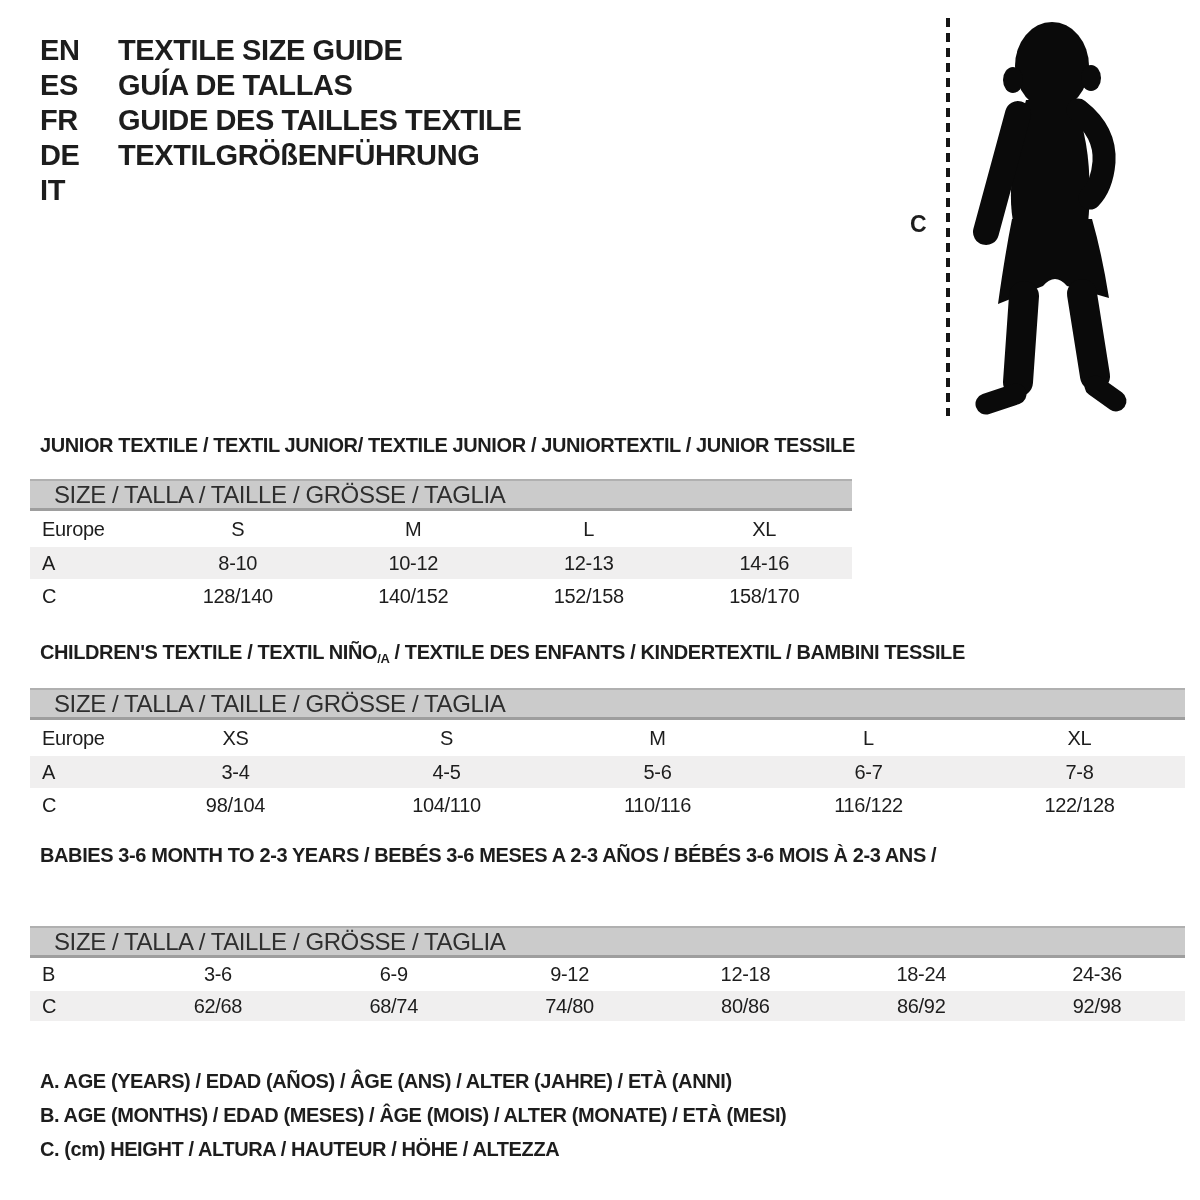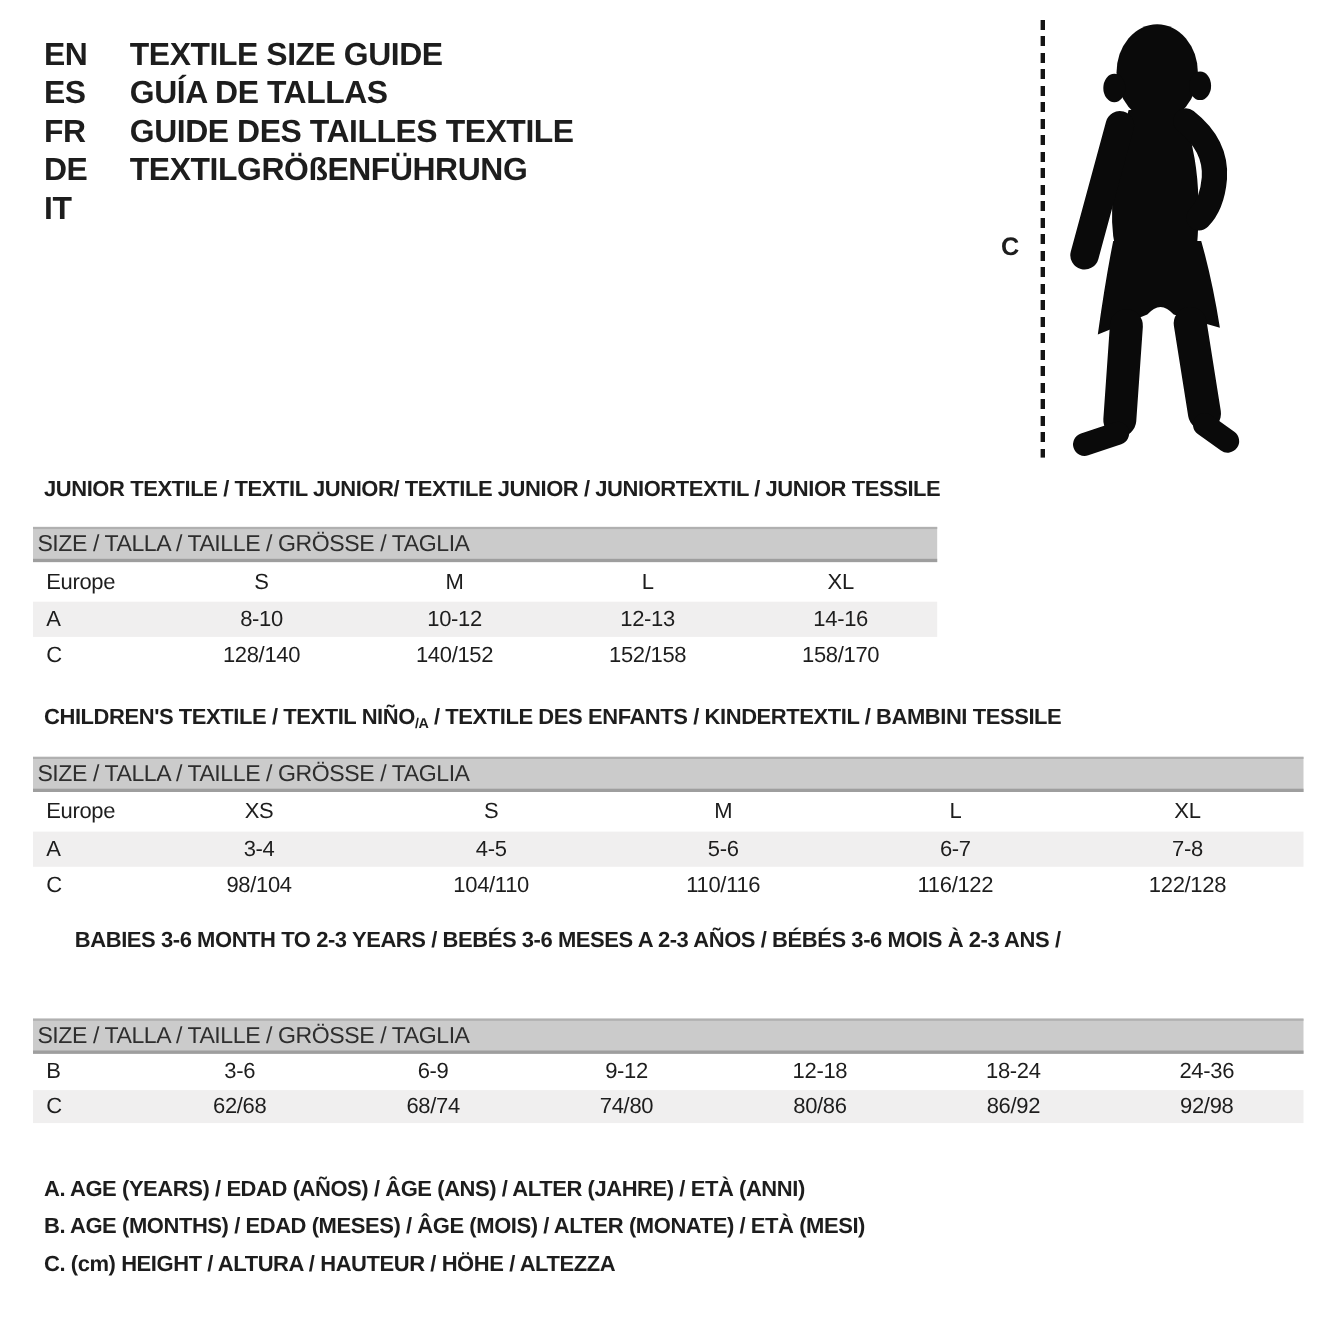--- a/index.html
+++ b/index.html
@@ -25,22 +25,22 @@
   
   .sec-title { position:absolute; left:40px; font-size:20px; font-weight:bold; letter-spacing:-0.4px; white-space:nowrap; }
   .sub { font-size:13px; position:relative; top:4px; }
 
   
   .tbl { position:absolute; left:30px; }
   .w-junior { width:822px; }
   .w-full { width:1155px; }
   .tbl-head {
     background:#cbcbcb; border-top:2px solid #b0b0b0; border-bottom:3px solid #9e9e9e;
-    height:27px; display:flex; align-items:center; padding-left:4px; box-sizing:content-box;
-    font-size:21px; color:#2e2e2e; letter-spacing:-0.4px;
+    height:27px; display:flex; align-items:center; padding-left:24px; box-sizing:content-box;
+    font-size:24px; color:#2e2e2e; letter-spacing:-0.4px;
   }
   .trow { display:flex; align-items:center; font-size:20px; letter-spacing:-0.3px; }
   .trow .lbl { padding-left:12px; box-sizing:border-box; flex:0 0 auto; }
   .lbl-w120 { width:120px; }
   .lbl-w100 { width:100px; }
   .cell { flex:1 1 0; text-align:center; }
   .alt { background:#f0efef; }
   .h36{height:36px} .h35{height:35px} .h33{height:33px} .h32{height:32px} .h30{height:30px}
 
   
@@ -140,21 +140,21 @@
     <div class="trow h35">
       <div class="lbl lbl-w100">C</div>
       <div class="cell">98/104</div>
       <div class="cell">104/110</div>
       <div class="cell">110/116</div>
       <div class="cell">116/122</div>
       <div class="cell">122/128</div>
     </div>
   </div>
 
-  <div class="sec-title" style="top:844px;margin-left:28px;">BABIES 3-6 MONTH TO 2-3 YEARS / BEBÉS 3-6 MESES A 2-3 AÑOS / BÉBÉS 3-6 MOIS À 2-3 ANS /</div>
+  <div class="sec-title" style="top:844px;">BABIES 3-6 MONTH TO 2-3 YEARS / BEBÉS 3-6 MESES A 2-3 AÑOS / BÉBÉS 3-6 MOIS À 2-3 ANS /</div>
   <div class="tbl w-full" style="top:926px;">
     <div class="tbl-head">SIZE / TALLA / TAILLE / GRÖSSE / TAGLIA</div>
     <div class="trow h33">
       <div class="lbl lbl-w100">B</div>
       <div class="cell">3-6</div>
       <div class="cell">6-9</div>
       <div class="cell">9-12</div>
       <div class="cell">12-18</div>
       <div class="cell">18-24</div>
       <div class="cell">24-36</div>

